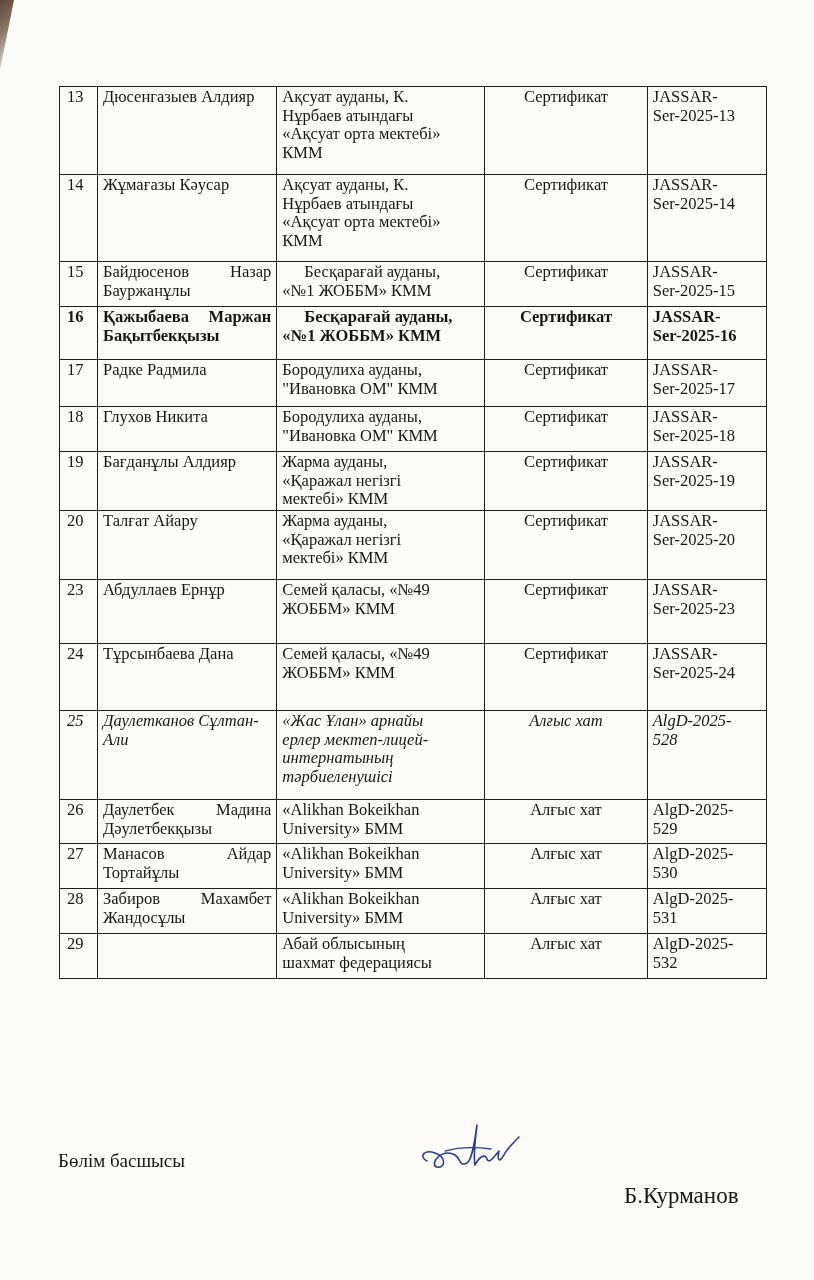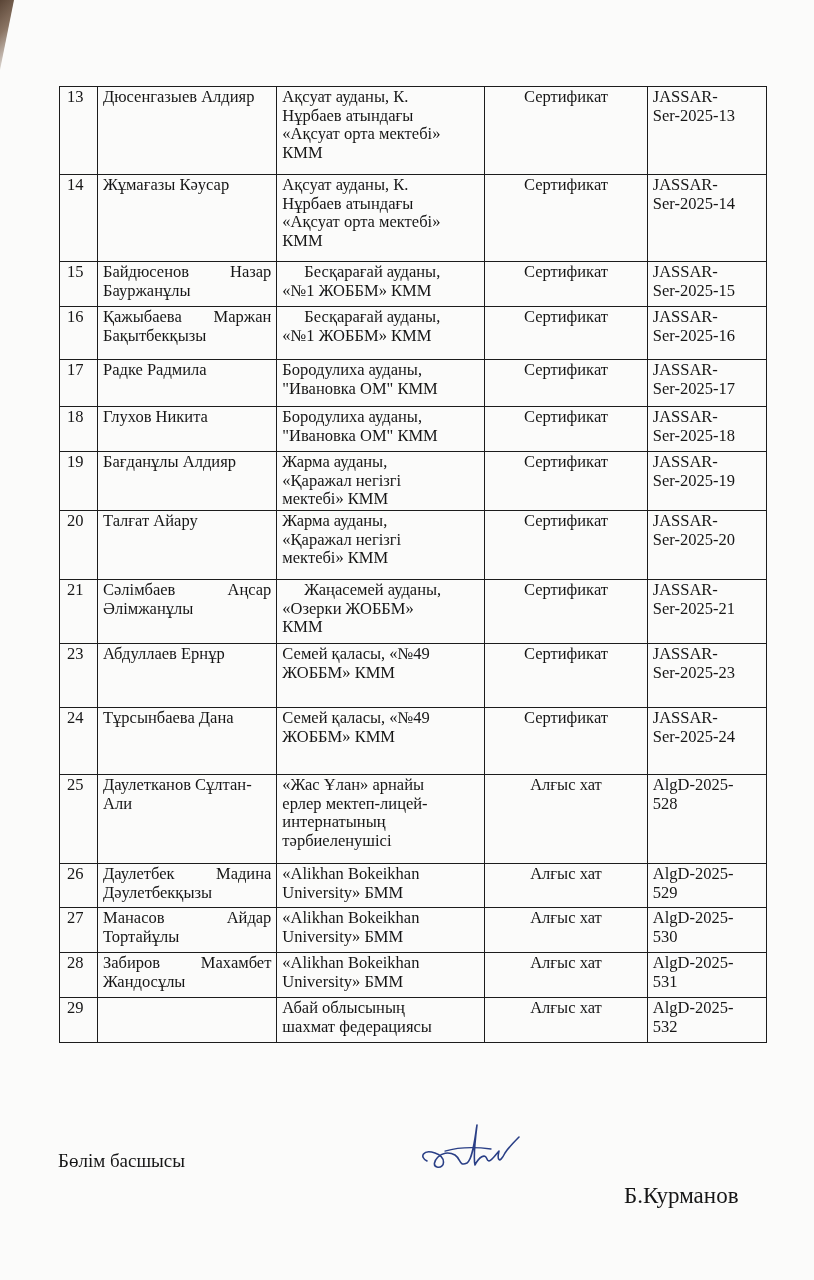--- a/index.html
+++ b/index.html
@@ -119,21 +119,21 @@
         <td class="org indent-first">
           <div class="first">Бесқарағай ауданы,</div>
           <div>«№1 ЖОББМ» КММ</div>
         </td>
         <td class="type">Сертификат</td>
         <td class="code">
           <div>JASSAR-</div>
           <div>Ser-2025-15</div>
         </td>
       </tr>
-      <tr class="row-16" style="height: 53px;">
+      <tr class="row-16" style="height: 53px; font-weight: bold;">
         <td class="num">16</td>
         <td class="name justify">Қажыбаева Маржан Бақытбекқызы</td>
         <td class="org indent-first">
           <div class="first">Бесқарағай ауданы,</div>
           <div>«№1 ЖОББМ» КММ</div>
         </td>
         <td class="type">Сертификат</td>
         <td class="code">
           <div>JASSAR-</div>
           <div>Ser-2025-16</div>
@@ -186,34 +186,20 @@
           <div class="first">Жарма ауданы,</div>
           <div>«Қаражал негізгі</div>
           <div>мектебі» КММ</div>
         </td>
         <td class="type">Сертификат</td>
         <td class="code">
           <div>JASSAR-</div>
           <div>Ser-2025-20</div>
         </td>
       </tr>
-      <tr class="row-21" style="height: 64px;">
-        <td class="num">21</td>
-        <td class="name justify">Сәлімбаев Аңсар Әлімжанұлы</td>
-        <td class="org indent-first">
-          <div class="first">Жаңасемей ауданы,</div>
-          <div>«Озерки ЖОББМ»</div>
-          <div>КММ</div>
-        </td>
-        <td class="type">Сертификат</td>
-        <td class="code">
-          <div>JASSAR-</div>
-          <div>Ser-2025-21</div>
-        </td>
-      </tr>
       <tr class="row-23" style="height: 64px;">
         <td class="num">23</td>
         <td class="name">Абдуллаев Ернұр</td>
         <td class="org">
           <div class="first">Семей қаласы, «№49</div>
           <div>ЖОББМ» КММ</div>
         </td>
         <td class="type">Сертификат</td>
         <td class="code">
           <div>JASSAR-</div>
@@ -226,21 +212,21 @@
         <td class="org">
           <div class="first">Семей қаласы, «№49</div>
           <div>ЖОББМ» КММ</div>
         </td>
         <td class="type">Сертификат</td>
         <td class="code">
           <div>JASSAR-</div>
           <div>Ser-2025-24</div>
         </td>
       </tr>
-      <tr class="row-25" style="height: 89px;">
+      <tr class="row-25" style="height: 89px; font-style: italic;">
         <td class="num">25</td>
         <td class="name">Даулетканов Сұлтан-Али</td>
         <td class="org">
           <div class="first">«Жас Ұлан» арнайы</div>
           <div>ерлер мектеп-лицей-</div>
           <div>интернатының</div>
           <div>тәрбиеленушісі</div>
         </td>
         <td class="type">Алғыс хат</td>
         <td class="code">

